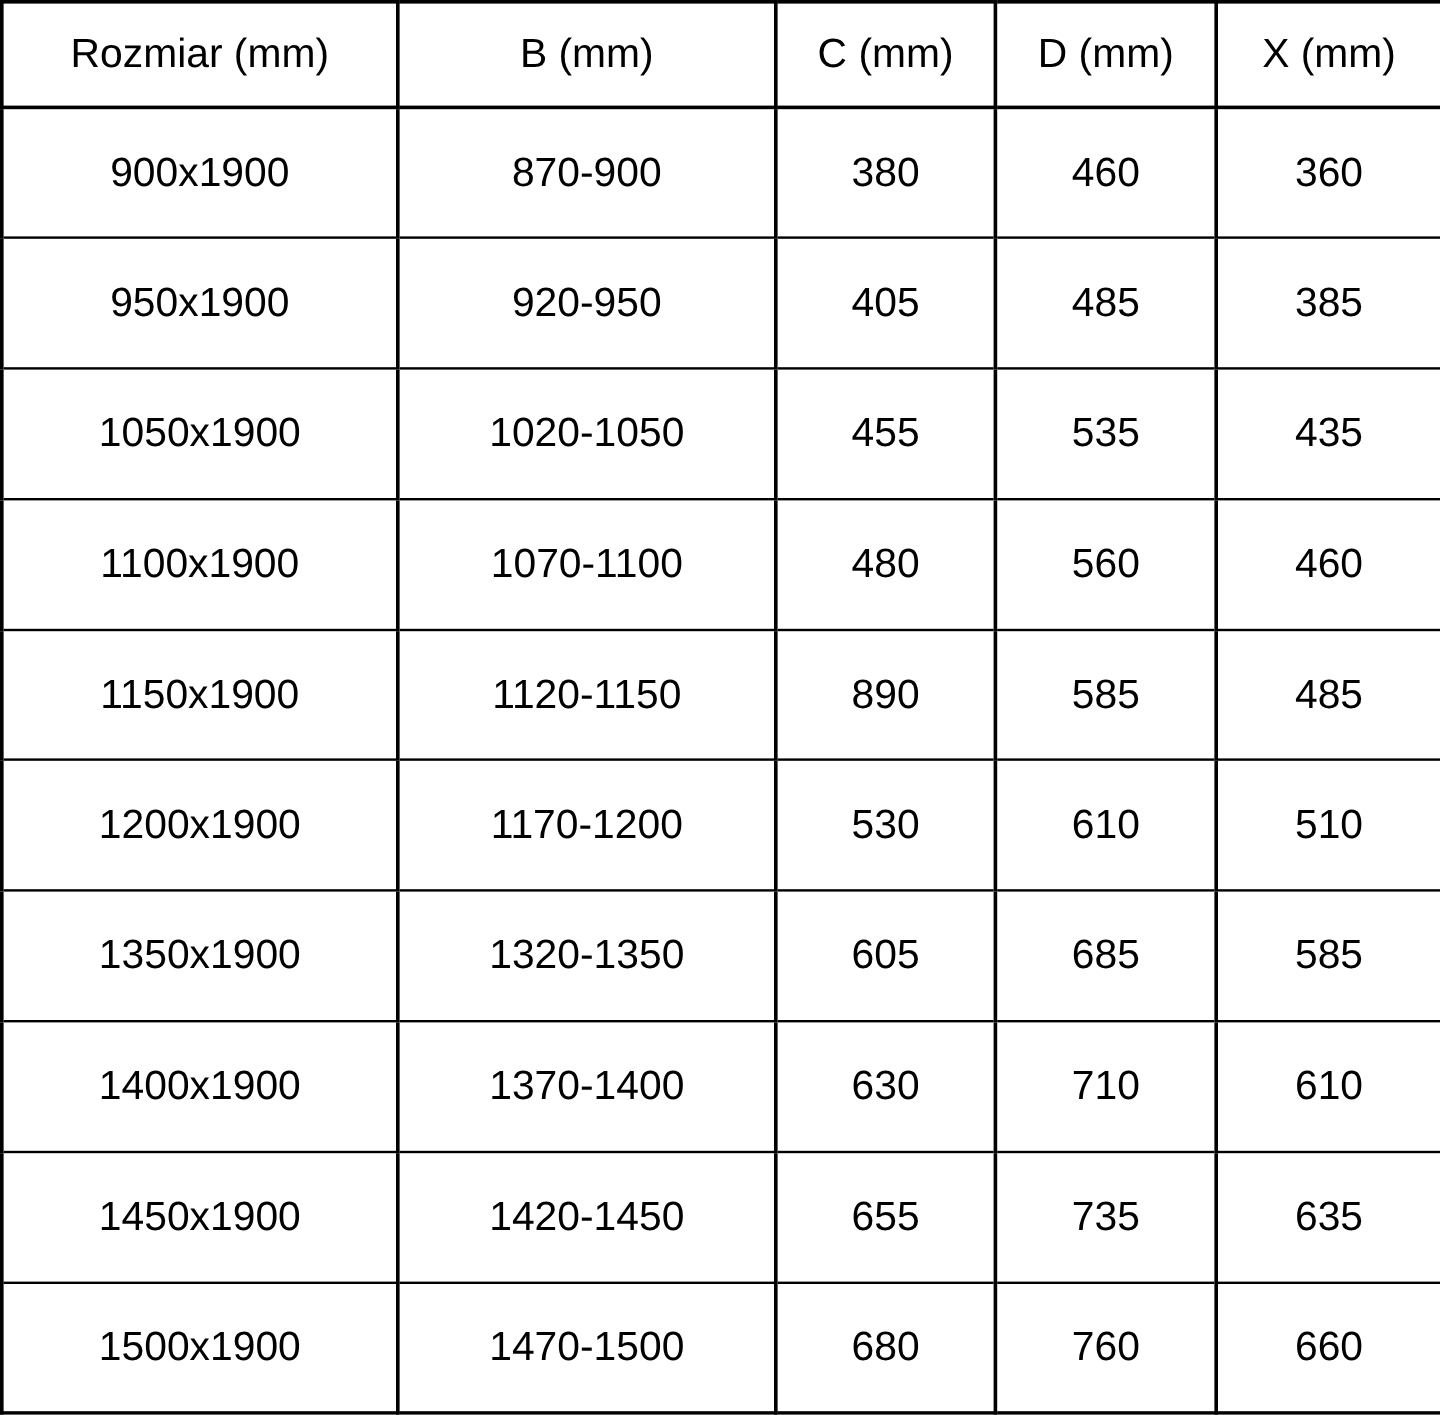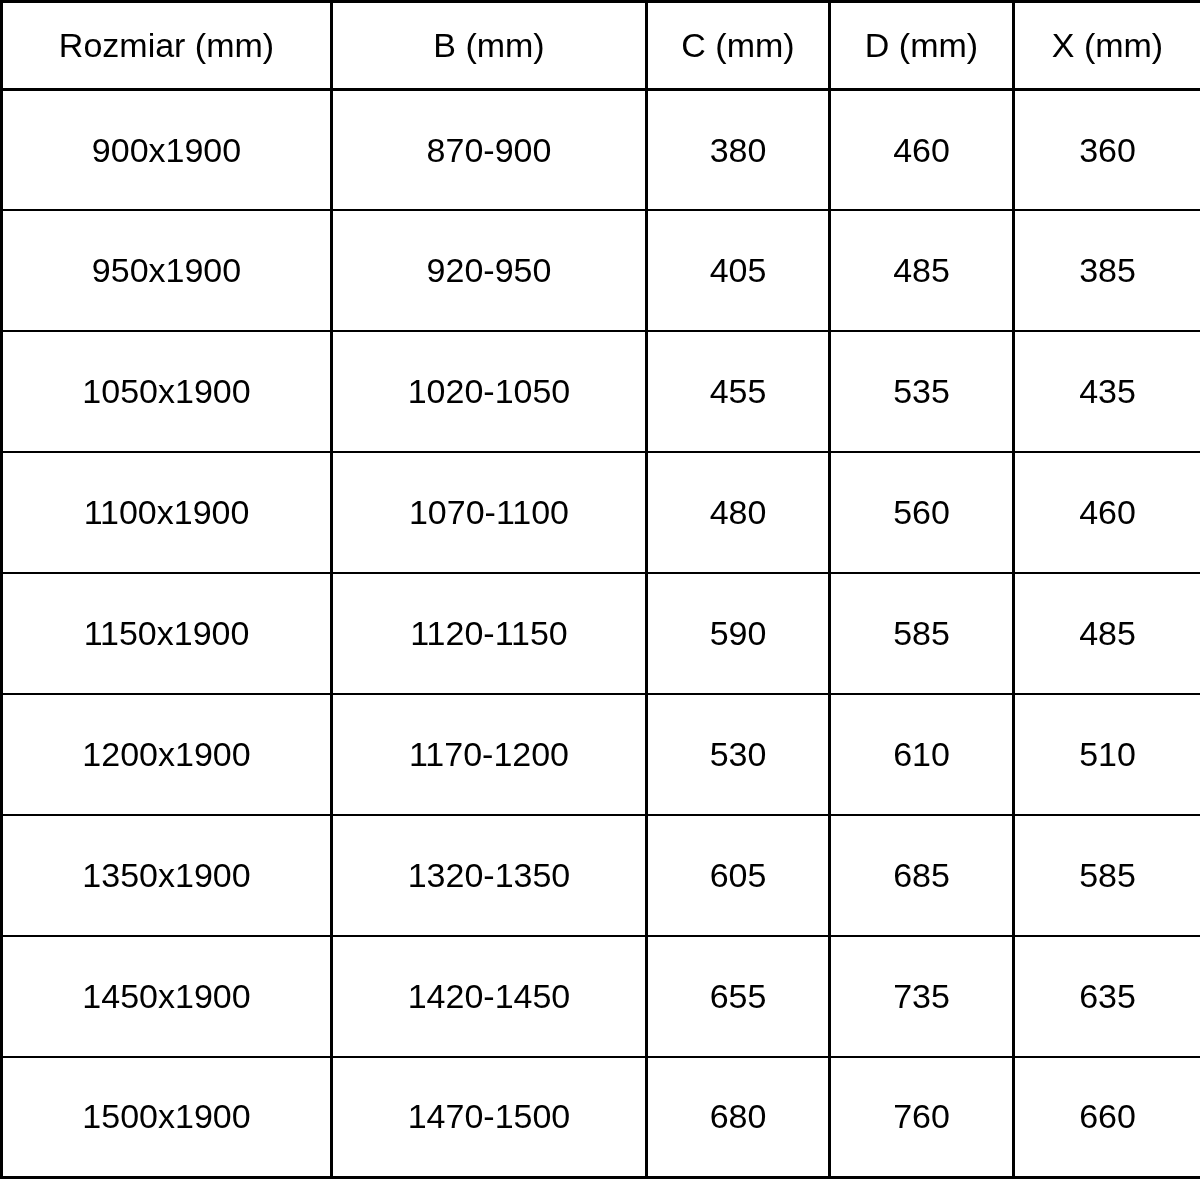--- a/index.html
+++ b/index.html
@@ -105,37 +105,44 @@
       <tr>
         <td>1100x1900</td>
         <td>1070-1100</td>
         <td>480</td>
         <td>560</td>
         <td>460</td>
       </tr>
       <tr>
         <td>1150x1900</td>
         <td>1120-1150</td>
-        <td>590</td>
+        <td>890</td>
         <td>585</td>
         <td>485</td>
       </tr>
       <tr>
         <td>1200x1900</td>
         <td>1170-1200</td>
         <td>530</td>
         <td>610</td>
         <td>510</td>
       </tr>
       <tr>
         <td>1350x1900</td>
         <td>1320-1350</td>
         <td>605</td>
         <td>685</td>
         <td>585</td>
+      </tr>
+      <tr>
+        <td>1400x1900</td>
+        <td>1370-1400</td>
+        <td>630</td>
+        <td>710</td>
+        <td>610</td>
       </tr>
       <tr>
         <td>1450x1900</td>
         <td>1420-1450</td>
         <td>655</td>
         <td>735</td>
         <td>635</td>
       </tr>
       <tr>
         <td>1500x1900</td>

